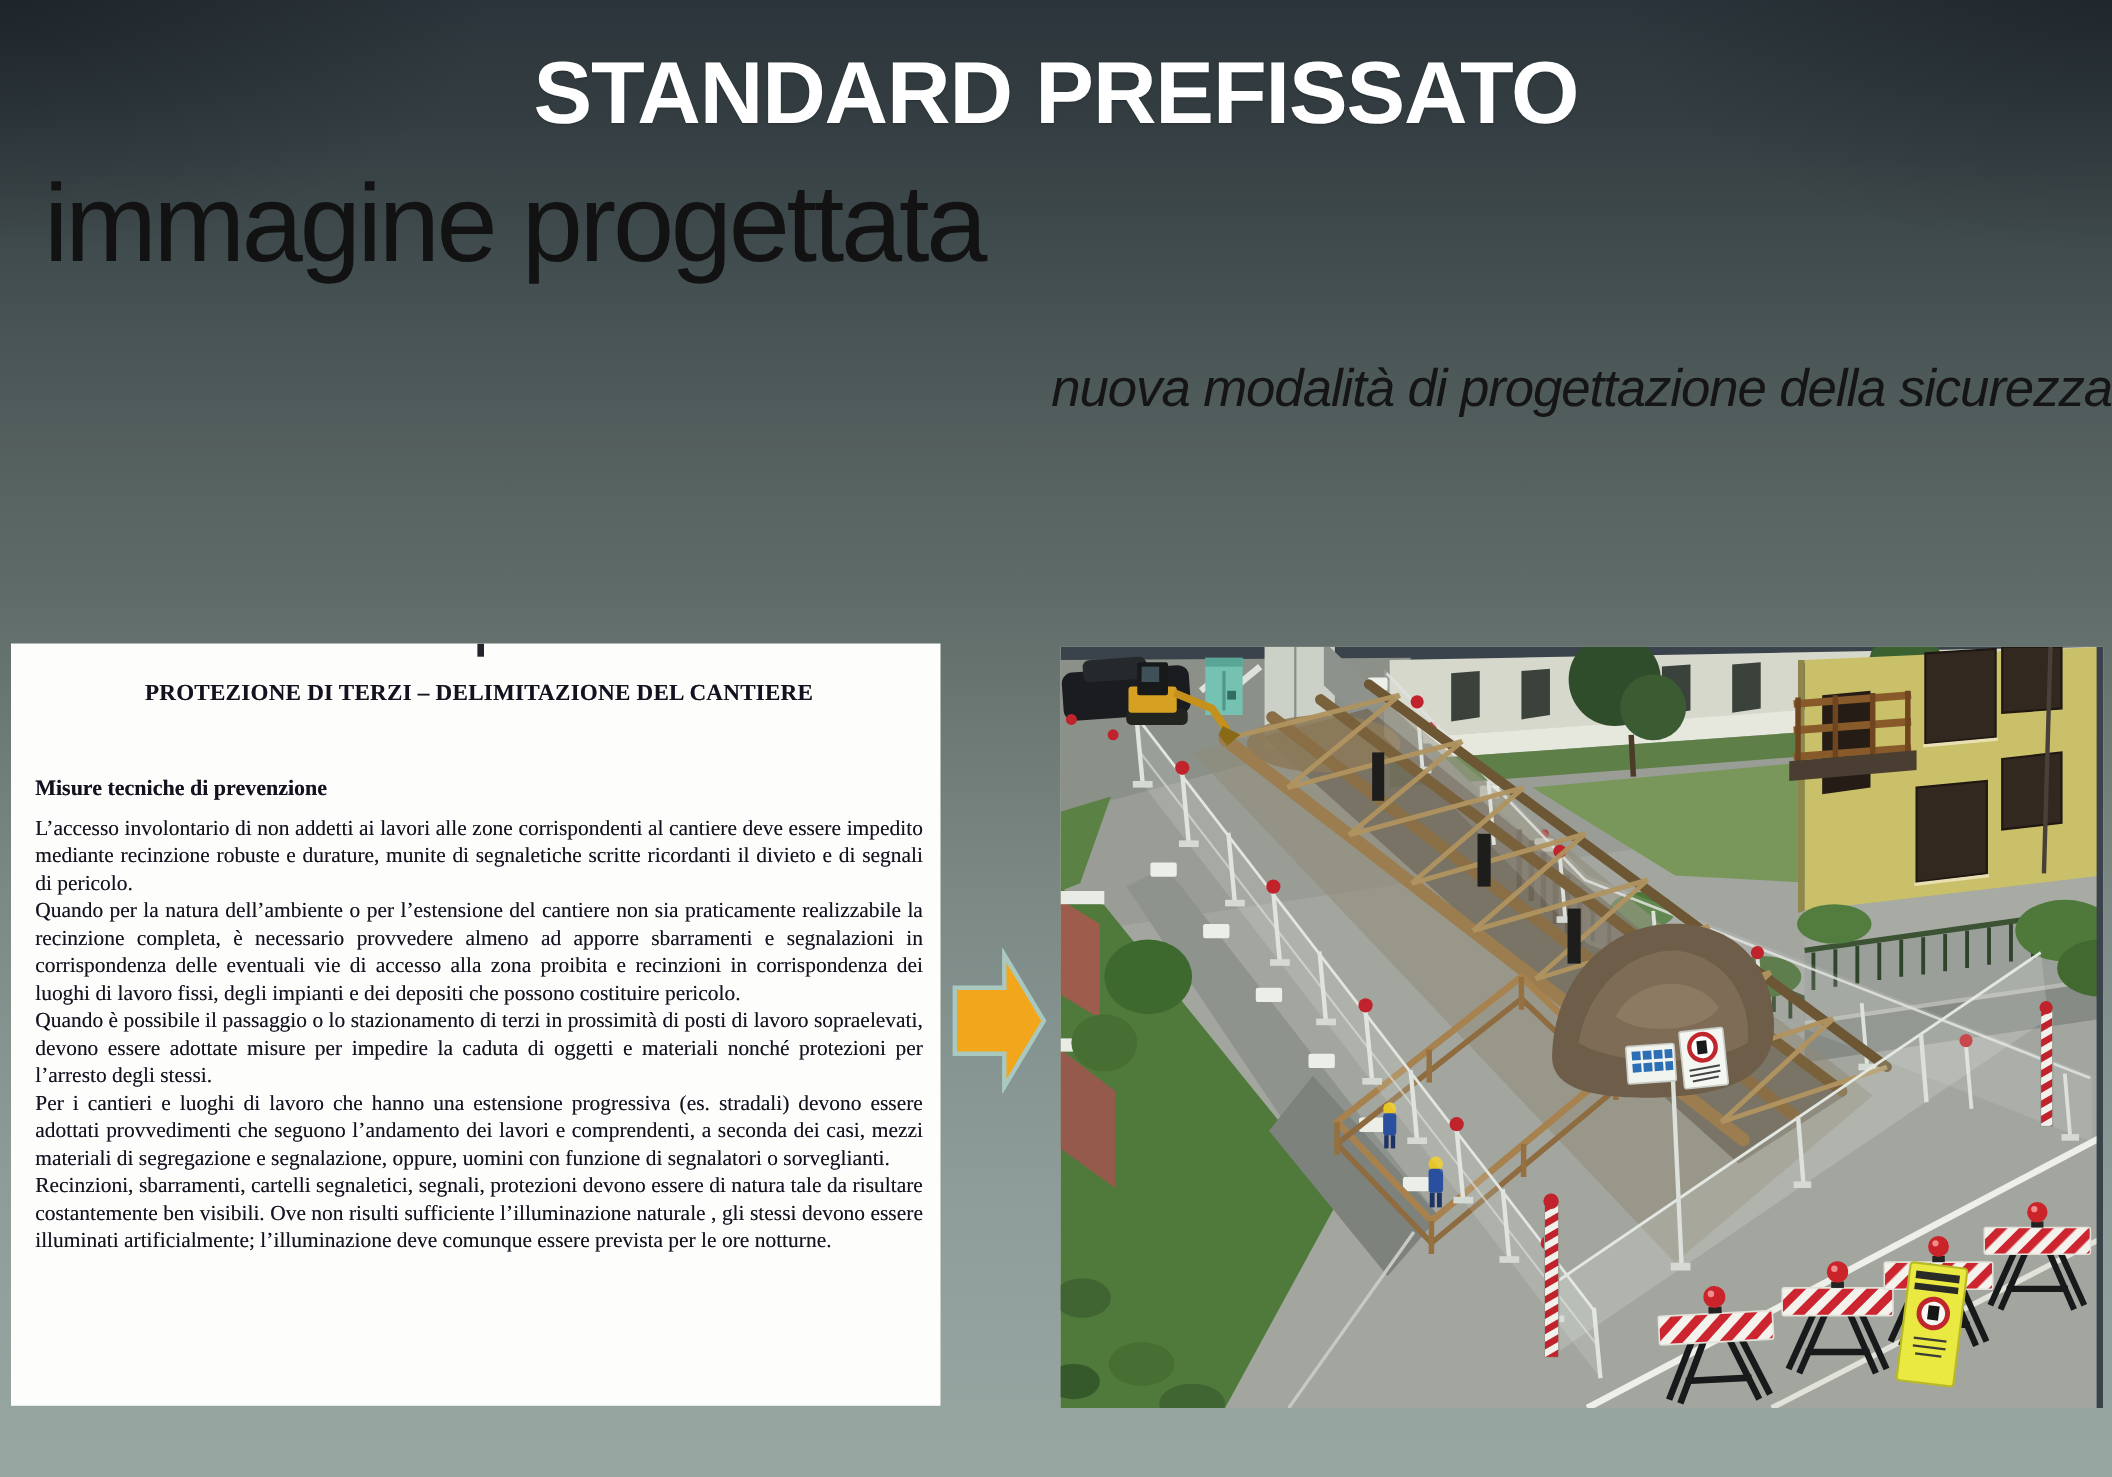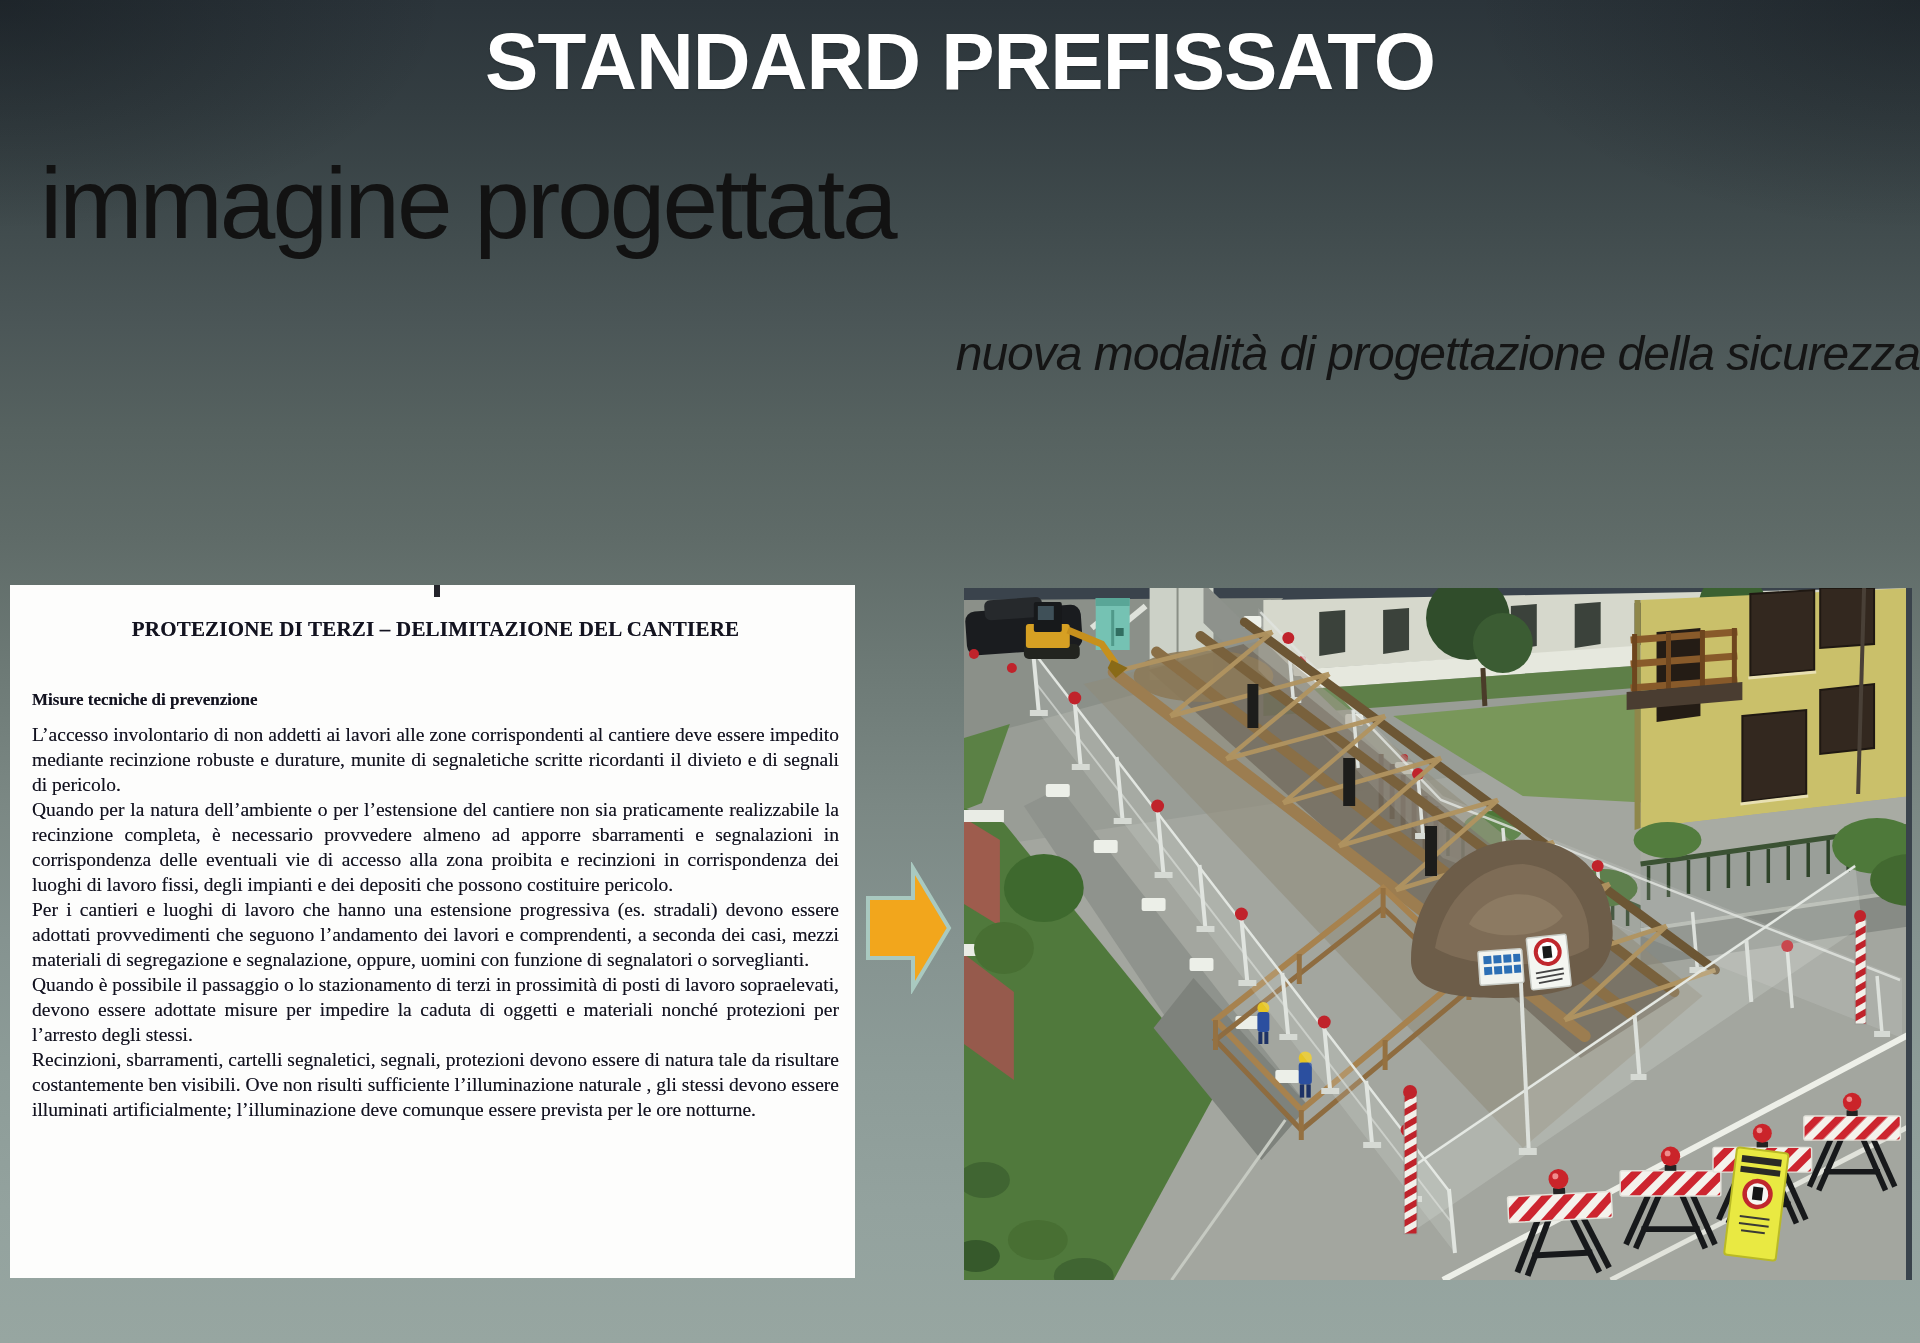--- a/index.html
+++ b/index.html
@@ -11,21 +11,21 @@
     position:absolute;inset:0;
     background:
       radial-gradient(620px 320px at 0% 0%, rgba(8,12,16,0.38), rgba(8,12,16,0) 72%),
       radial-gradient(620px 320px at 100% 0%, rgba(8,12,16,0.32), rgba(8,12,16,0) 72%),
       linear-gradient(180deg,
         #2b343a 0%, #343e42 8%, #3f4a4c 16%, #4b5657 24%, #566260 32%,
         #5f6b68 40%, #6d7a76 50%, #7b8884 60%, #859390 70%, #8d9c98 80%,
         #93a29e 90%, #97a6a1 100%);
   }
   .slide-title{
-    position:absolute;top:16px;left:0;right:0;text-align:center;
+    position:absolute;top:39px;left:0;right:0;text-align:center;
     font-size:80px;font-weight:800;letter-spacing:-1px;color:#ffffff;
     text-shadow:0 1px 2px rgba(0,0,0,0.25);
   }
   .slide-heading{
     position:absolute;top:146px;left:40px;right:0;
     font-size:100px;font-weight:400;letter-spacing:-3px;color:#121212;
   }
   .slide-subheading{
     position:absolute;top:326px;left:30px;right:0;text-align:right;
     font-style:italic;font-size:48px;font-weight:400;letter-spacing:-1px;color:#151515;
@@ -34,21 +34,21 @@
     position:absolute;left:10px;top:585px;width:845px;height:693px;
     background:#fdfdfc;box-sizing:border-box;overflow:hidden;
     padding:0 16px 0 22px;
     font-family:"Liberation Serif", serif;color:#13131f;
     text-shadow:0 0 0.5px rgba(20,20,45,0.55);
   }
   .doc-tick{position:absolute;left:424px;top:0;width:6px;height:12px;background:#23232a;}
   .doc-title{
     margin-top:32px;text-align:center;font-weight:700;font-size:21px;letter-spacing:0.2px;
   }
-  .doc-section{margin-top:48px;font-weight:700;font-size:17px;}
+  .doc-section{margin-top:64px;font-weight:700;font-size:20px;}
   .doc p{
     margin:0;font-size:19.5px;line-height:25px;text-align:justify;
   }
   .doc p:first-of-type{margin-top:12px;}
   .arrow{position:absolute;left:865px;top:862px;width:88px;height:132px;}
   .arrow polygon{stroke:#a9c9c0;stroke-width:4;stroke-linejoin:miter;}
   .photo{
     position:absolute;left:964px;top:588px;width:948px;height:692px;overflow:hidden;
     background:#a3a69f;
   }
@@ -62,22 +62,22 @@
   <div class="slide-title">STANDARD PREFISSATO</div>
   <div class="slide-heading">immagine progettata</div>
   <div class="slide-subheading">nuova modalità di progettazione della sicurezza</div>
 
   <div class="doc">
     <div class="doc-tick"></div>
     <div class="doc-title">PROTEZIONE DI TERZI – DELIMITAZIONE DEL CANTIERE</div>
     <div class="doc-section">Misure tecniche di prevenzione</div>
     <p>L’accesso involontario di non addetti ai lavori alle zone corrispondenti al cantiere deve essere impedito mediante recinzione robuste e durature, munite di segnaletiche scritte ricordanti il divieto e di segnali di pericolo.</p>
     <p>Quando per la natura dell’ambiente o per l’estensione del cantiere non sia praticamente realizzabile la recinzione completa, è necessario provvedere almeno ad apporre sbarramenti e segnalazioni in corrispondenza delle eventuali vie di accesso alla zona proibita e recinzioni in corrispondenza dei luoghi di lavoro fissi, degli impianti e dei depositi che possono costituire pericolo.</p>
+    <p>Quando è possibile il passaggio o lo stazionamento di terzi in prossimità di posti di lavoro sopraelevati, devono essere adottate misure per impedire la caduta di oggetti e materiali nonché protezioni per l’arresto degli stessi.</p>
     <p>Per i cantieri e luoghi di lavoro che hanno una estensione progressiva (es. stradali) devono essere adottati provvedimenti che seguono l’andamento dei lavori e comprendenti, a seconda dei casi, mezzi materiali di segregazione e segnalazione, oppure, uomini con funzione di segnalatori o sorveglianti.</p>
-    <p>Quando è possibile il passaggio o lo stazionamento di terzi in prossimità di posti di lavoro sopraelevati, devono essere adottate misure per impedire la caduta di oggetti e materiali nonché protezioni per l’arresto degli stessi.</p>
     <p>Recinzioni, sbarramenti, cartelli segnaletici, segnali, protezioni devono essere di natura tale da risultare costantemente ben visibili. Ove non risulti sufficiente l’illuminazione naturale , gli stessi devono essere illuminati artificialmente; l’illuminazione deve comunque essere prevista per le ore notturne.</p>
   </div>
 
   <svg class="arrow" viewBox="0 0 88 132">
     <polygon points="3,36 48,36 48,6 84,66 48,126 48,96 3,96" fill="#f2a61c"></polygon>
   </svg>
 
   <div class="photo">
   <svg viewBox="0 0 950 692" preserveAspectRatio="none">
     <defs>

